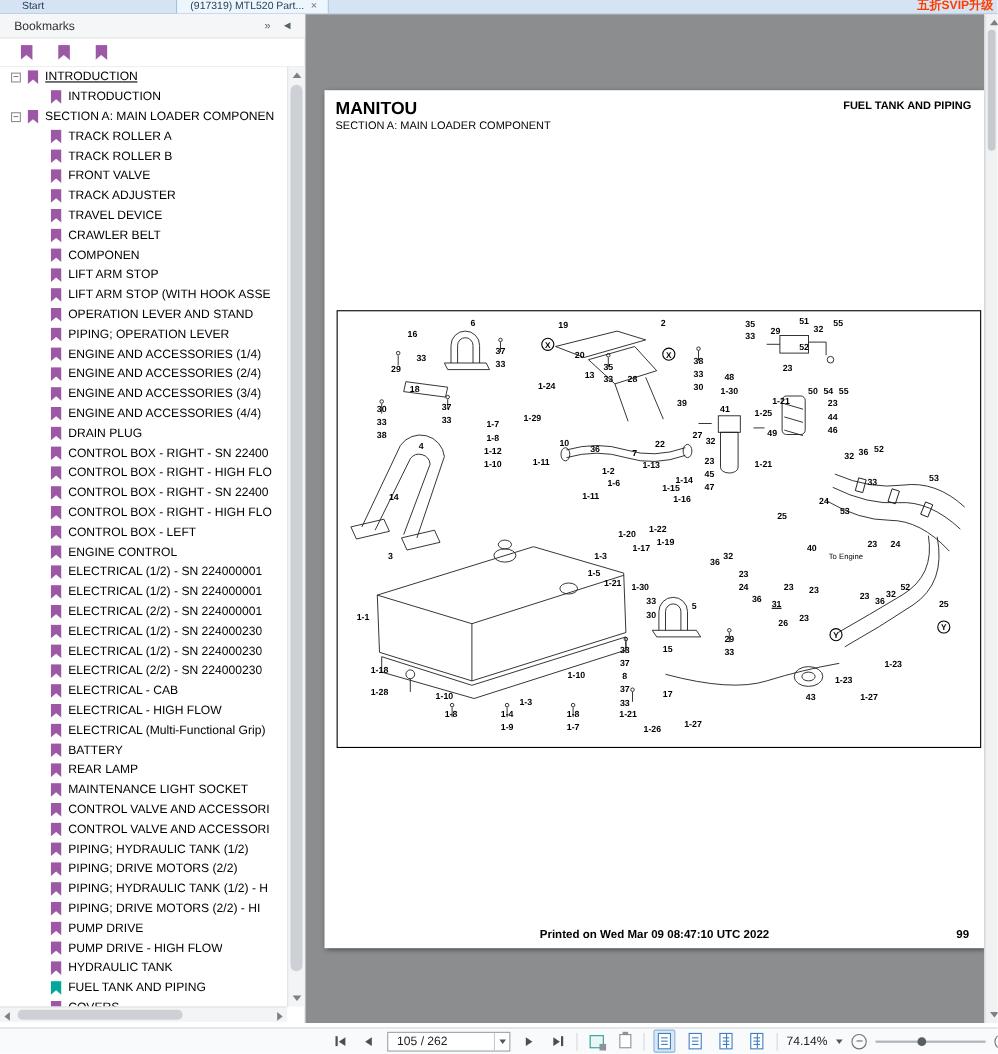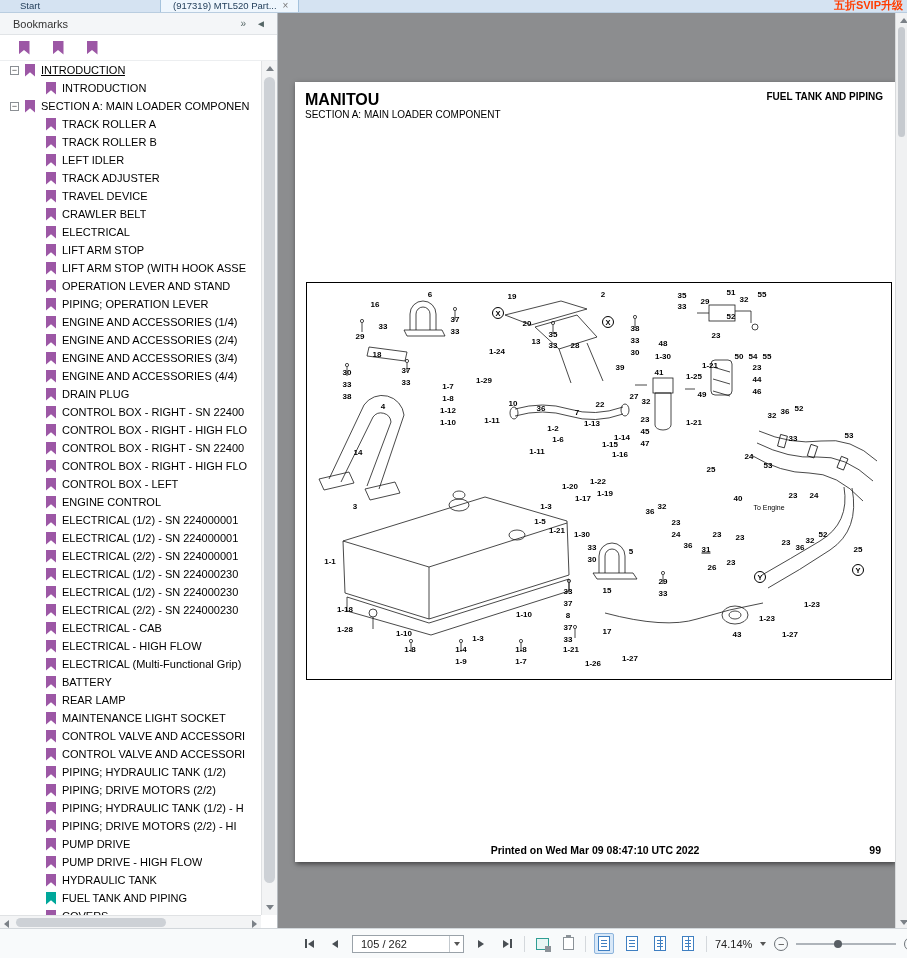--- a/index.html
+++ b/index.html
@@ -84,21 +84,21 @@
     border:1px solid #000; }
   .diagram svg { position:absolute; left:0; top:0; }
   .dlabels { position:absolute; left:0; top:0; width:100%; height:100%; }
   .dlabel { position:absolute; transform:translate(-50%,-50%); font-size:8px; font-weight:bold;
     color:#000; white-space:nowrap; }
   .dlabel.circ { width:12px; height:12px; border:1px solid #000; border-radius:50%;
     line-height:11px; text-align:center; font-size:7.5px; }
   .dlabel.small { font-size:7px; font-weight:normal; }
 
   
-  .statusbar { position:absolute; left:0; bottom:0; width:907px; height:30px;
+  .statusbar { position:absolute; left:0; bottom:0; width:907px; height:24px;
     background:#f8fafb; border-top:1px solid #d2d7db; display:flex; align-items:center; }
   .sb-cluster { display:flex; align-items:center; gap:8px; margin-left:300px; }
   .sb-btn { width:18px; height:18px; display:flex; align-items:center; justify-content:center; gap:1px; }
   .tri-l { width:0; height:0; border-top:4px solid transparent; border-bottom:4px solid transparent;
     border-right:6px solid #4a4f54; }
   .tri-r { width:0; height:0; border-top:4px solid transparent; border-bottom:4px solid transparent;
     border-left:6px solid #4a4f54; }
   .vbar { width:2px; height:9px; background:#4a4f54; }
   .page-box { width:112px; height:18px; border:1px solid #9aa2a9; background:#fff; display:flex;
     align-items:center; font-size:11px; color:#222; padding-left:8px; }
@@ -179,37 +179,37 @@
       <div class="bm-row lvl1">
         <span class="flag"></span>
         <span class="bm-label">TRACK ROLLER A</span>
       </div>
       <div class="bm-row lvl1">
         <span class="flag"></span>
         <span class="bm-label">TRACK ROLLER B</span>
       </div>
       <div class="bm-row lvl1">
         <span class="flag"></span>
-        <span class="bm-label">LEFT IDLER</span>
+        <span class="bm-label">FRONT VALVE</span>
       </div>
       <div class="bm-row lvl1">
         <span class="flag"></span>
         <span class="bm-label">TRACK ADJUSTER</span>
       </div>
       <div class="bm-row lvl1">
         <span class="flag"></span>
         <span class="bm-label">TRAVEL DEVICE</span>
       </div>
       <div class="bm-row lvl1">
         <span class="flag"></span>
         <span class="bm-label">CRAWLER BELT</span>
       </div>
       <div class="bm-row lvl1">
         <span class="flag"></span>
-        <span class="bm-label">ELECTRICAL</span>
+        <span class="bm-label">COMPONEN</span>
       </div>
       <div class="bm-row lvl1">
         <span class="flag"></span>
         <span class="bm-label">LIFT ARM STOP</span>
       </div>
       <div class="bm-row lvl1">
         <span class="flag"></span>
         <span class="bm-label">LIFT ARM STOP (WITH HOOK ASSE</span>
       </div>
       <div class="bm-row lvl1">

